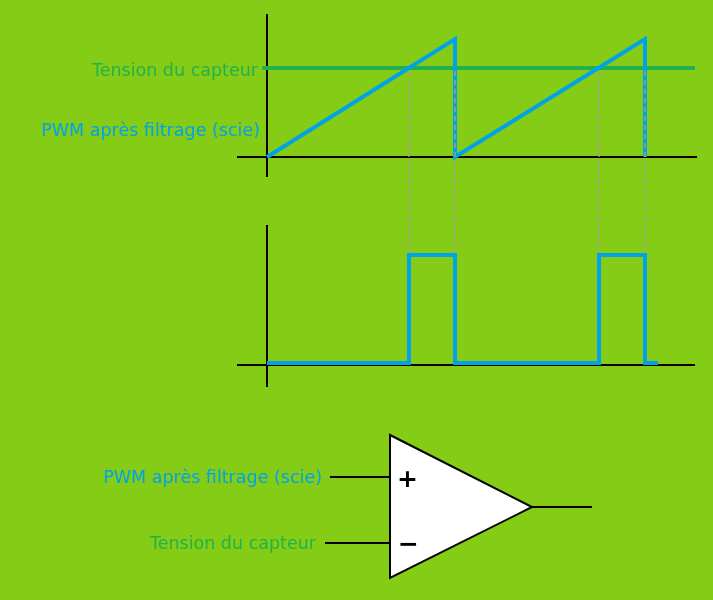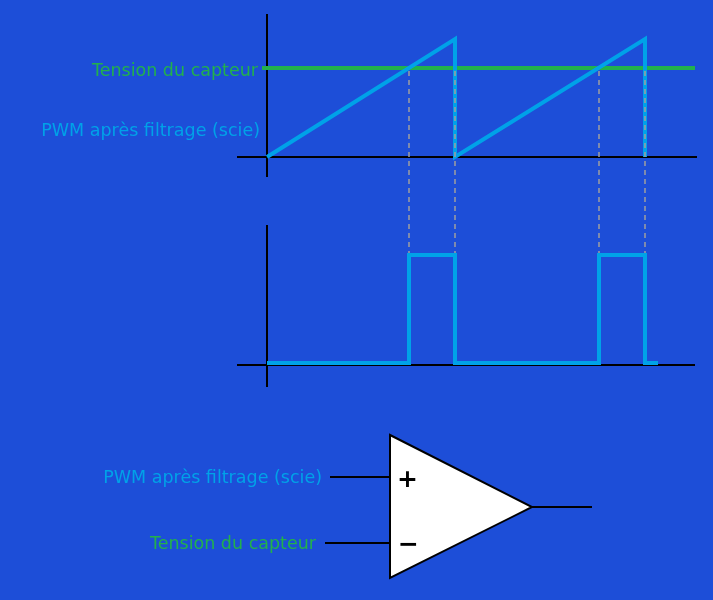--- a/index.html
+++ b/index.html
@@ -4,21 +4,21 @@
 <style>
   html, body {
     margin: 0;
     padding: 0;
     background: #ffffff;
   }
   .stage {
     position: relative;
     width: 713px;
     height: 600px;
-    background: #1d4ed8;
+    background: #84cc16;
     font-family: "DejaVu Sans", sans-serif;
     overflow: hidden;
   }
   svg { display: block; }
 
   .axis {
     stroke: #000000;
     stroke-width: 2;
     fill: none;
   }

